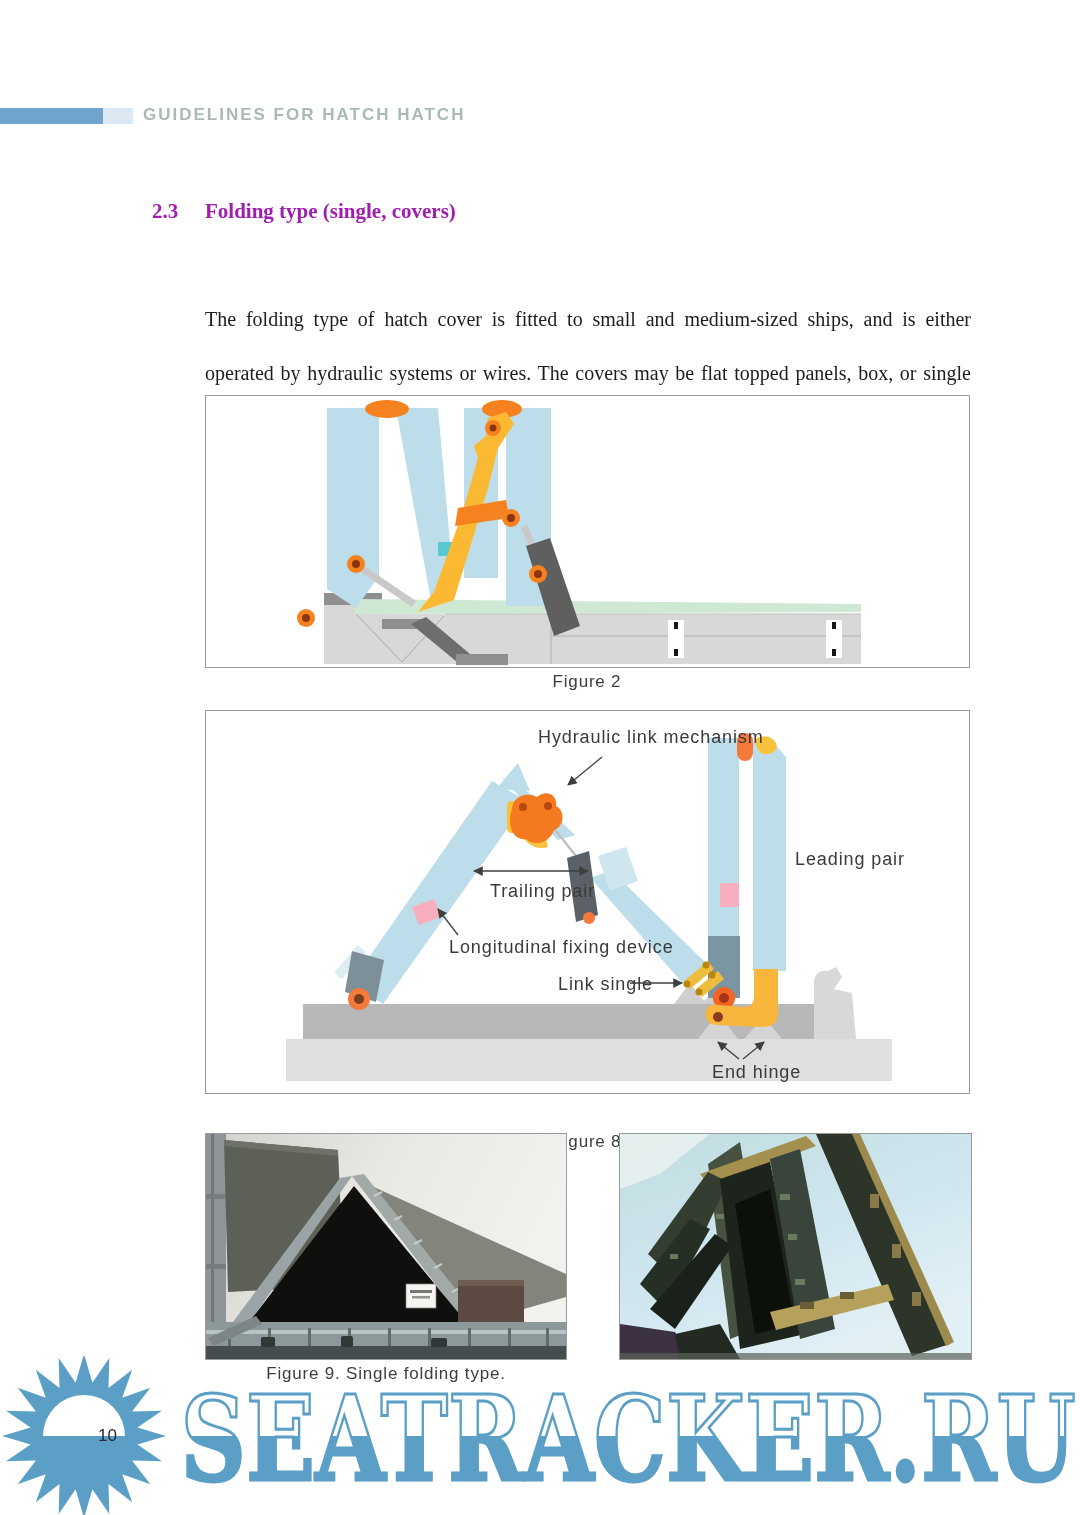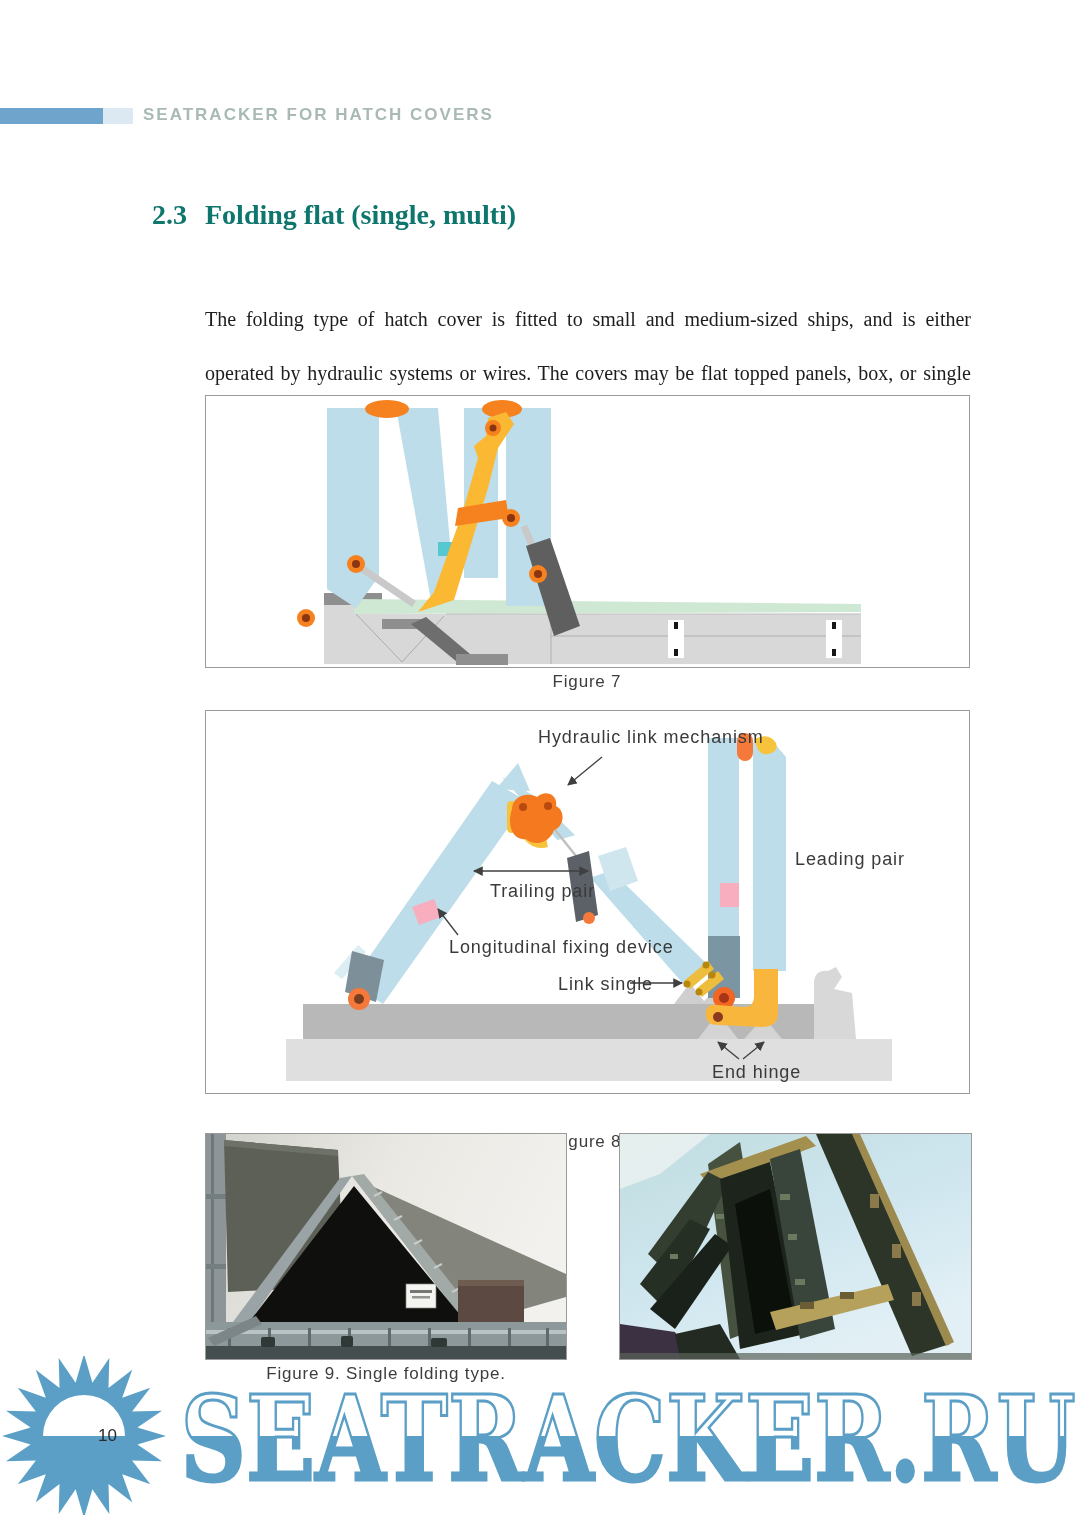--- a/index.html
+++ b/index.html
@@ -10,21 +10,21 @@
   
   .hdr-bar-dark  { position:absolute; left:0;   top:108px; width:103px; height:16px; background:#6fa4cd; }
   .hdr-bar-light { position:absolute; left:103px;top:108px; width:30px;  height:16px; background:#dce9f3; }
   .hdr-title {
     position:absolute; left:143px; top:105px;
     font-family:"Liberation Sans", sans-serif; font-size:17px; font-weight:700;
     letter-spacing:2px; color:#a9bab5; white-space:nowrap;
   }
   
   .sec-head { position:absolute; left:152px; top:199px; width:800px; display:flex;
-    font-size:28px; font-weight:700; color:#0f766e; }
+    font-size:21px; font-weight:700; color:#a21caf; }
   .sec-num { width:53px; flex:0 0 53px; }
   
   .body-par {
     position:absolute; left:205px; top:272px; width:766px;
     font-size:20px; line-height:54px; color:#1d1d1d; text-align:justify;
   }
   
   .figbox { position:absolute; background:#fff; border:1px solid #9b9b9b; overflow:hidden; }
   #fig7 { left:205px; top:395px;  width:763px; height:271px; }
   #fig8 { left:205px; top:710px;  width:763px; height:382px; }
@@ -58,25 +58,25 @@
   }
   svg { display:block; }
 </style>
 </head>
 <body>
 
 <div class="page">
 
   <div class="hdr-bar-dark"></div>
   <div class="hdr-bar-light"></div>
-  <div class="hdr-title">SEATRACKER FOR HATCH COVERS</div>
+  <div class="hdr-title">GUIDELINES FOR HATCH HATCH</div>
 
   <div class="sec-head">
     <span class="sec-num">2.3</span>
-    <span>Folding flat (single, multi)</span>
+    <span>Folding type (single, covers)</span>
   </div>
 
   <p class="body-par">The folding type of hatch cover is fitted to small and medium-sized ships, and is either operated by hydraulic systems or wires. The covers may be flat topped panels, box, or single skin design, as shown in Figures 7 through 10.</p>
 
   <div id="fig7" class="figbox">
     <svg width="763" height="271" viewBox="0 0 763 271">
 
       <polygon points="118,205 148,205 148,218 118,218" fill="#d8d8d8"></polygon>
       <rect x="118" y="197" width="58" height="12" fill="#8f8f8f"></rect>
       <polygon points="148,203 655,208 655,216 148,218" fill="#cfe8d3"></polygon>
@@ -119,21 +119,21 @@
           <circle cx="305" cy="122" r="4" fill="#8a3410"></circle>
         <circle cx="150" cy="168" r="9" fill="#f5821f"></circle>
           <circle cx="150" cy="168" r="4" fill="#8a3410"></circle>
         <circle cx="100" cy="222" r="9" fill="#f5821f"></circle>
           <circle cx="100" cy="222" r="4" fill="#8a3410"></circle>
         <circle cx="332" cy="178" r="9" fill="#f5821f"></circle>
           <circle cx="332" cy="178" r="4" fill="#8a3410"></circle>
       </g>
     </svg>
   </div>
-  <div id="cap7" class="caption">Figure 7</div>
+  <div id="cap7" class="caption">Figure 2</div>
 
   <div id="fig8" class="figbox">
     <svg width="763" height="382" viewBox="0 0 763 382">
       <defs>
         <marker id="arr" viewBox="0 0 10 10" refX="9" refY="5" markerWidth="7.5" markerHeight="7.5" orient="auto-start-reverse">
           <path d="M0,0 L10,5 L0,10 Z" fill="#3f3f3f"></path>
         </marker>
       </defs>
 
       <rect x="80" y="328" width="606" height="42" fill="#dfdfdf"></rect>

